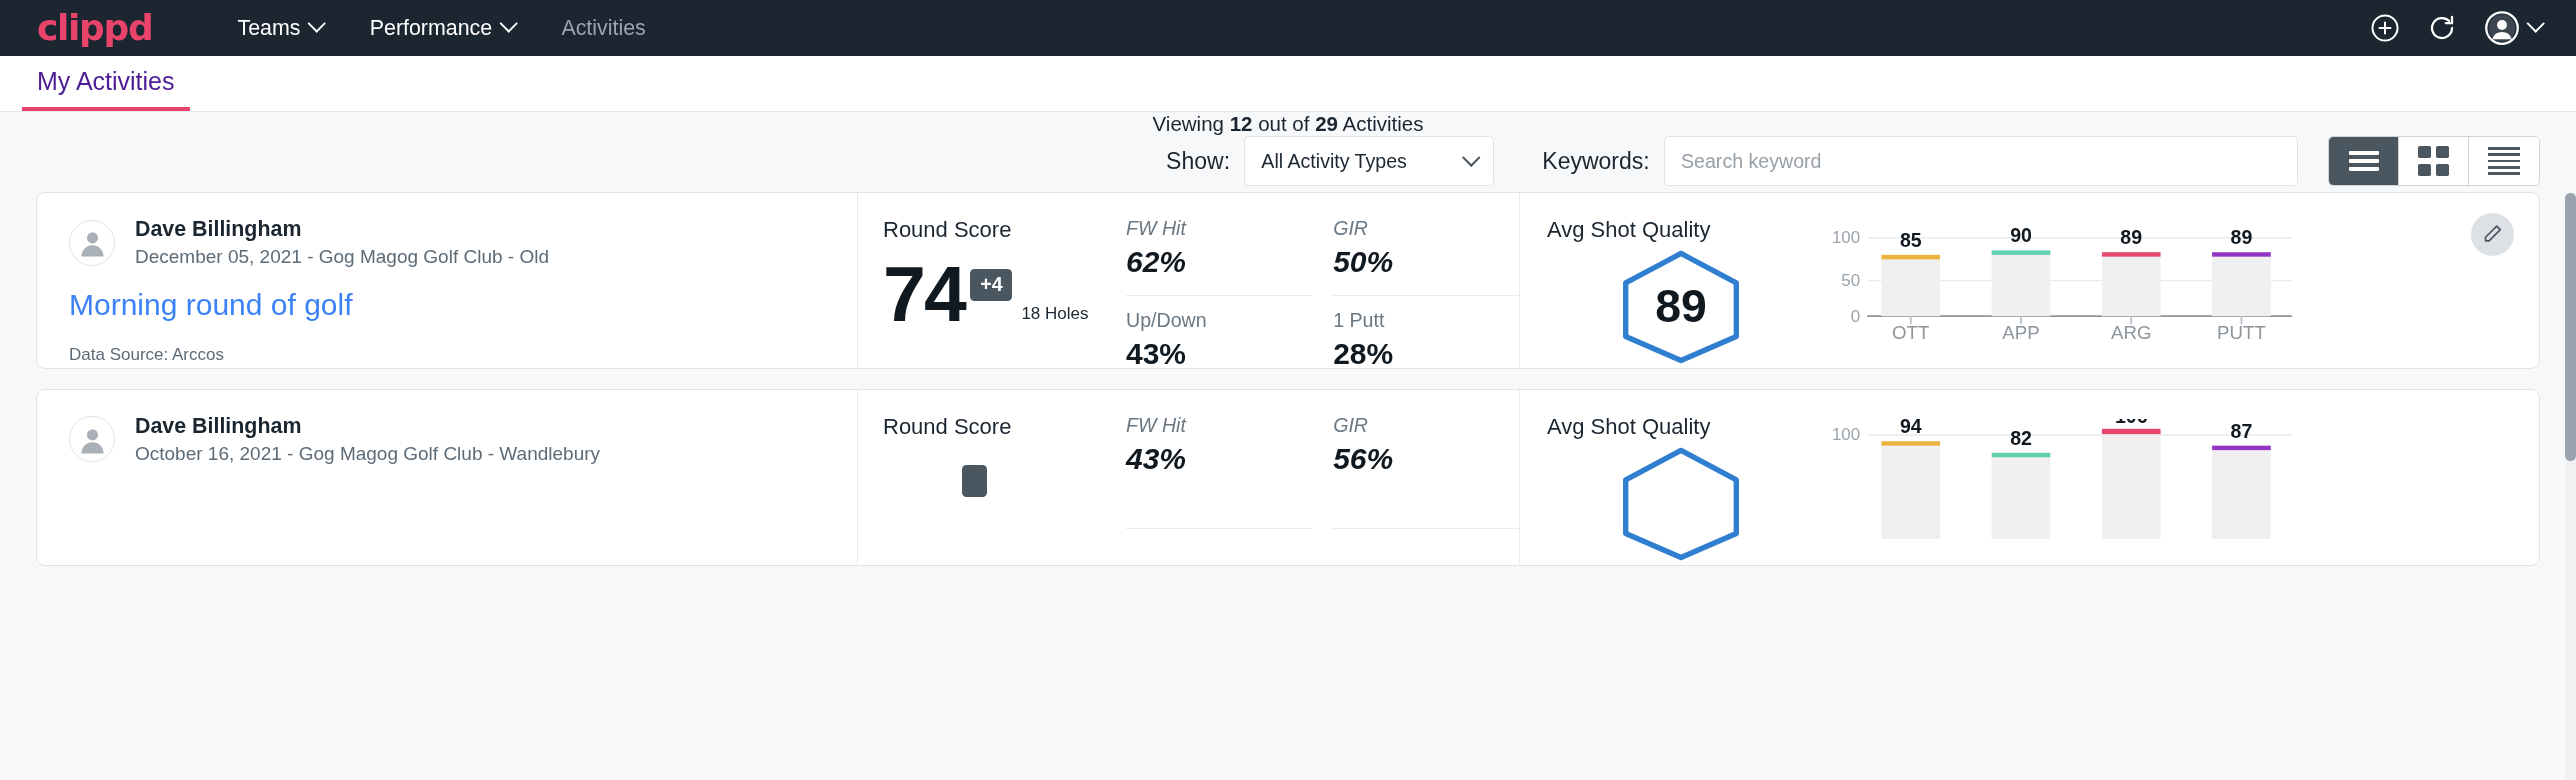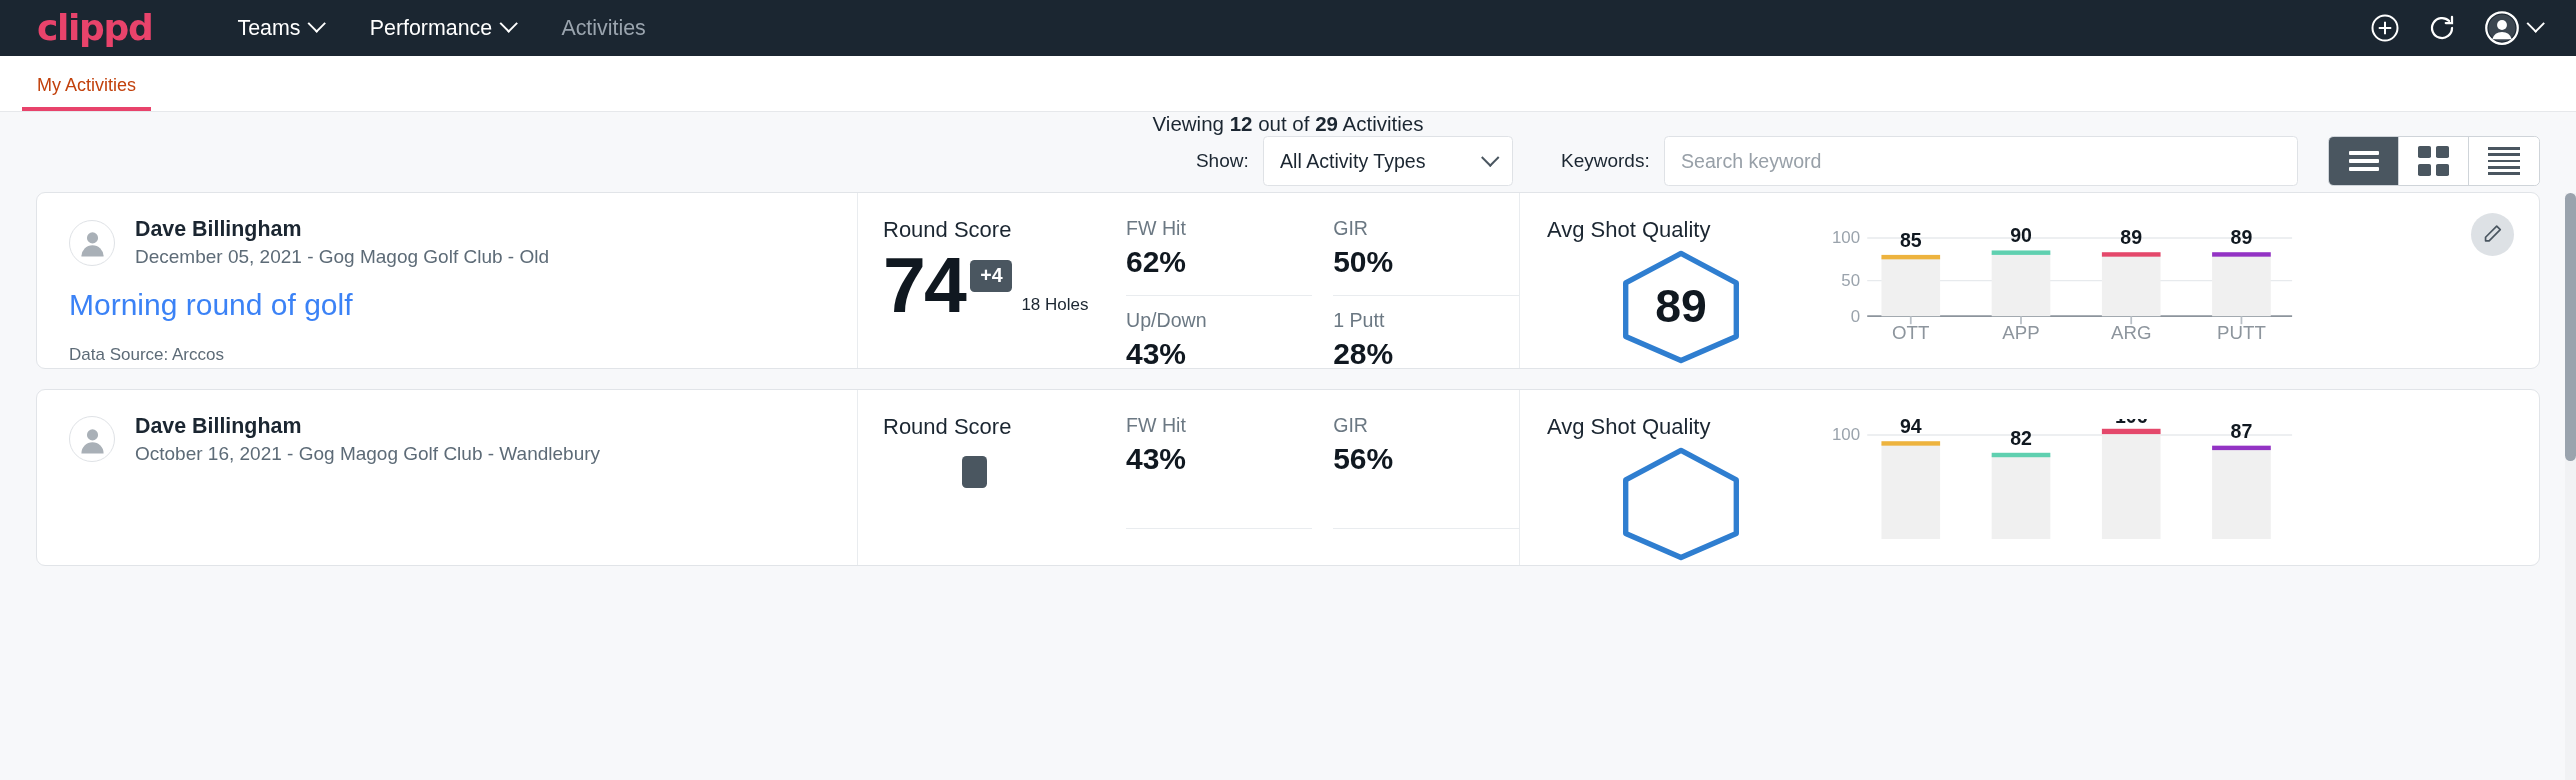--- a/index.html
+++ b/index.html
@@ -56,22 +56,22 @@
   
   .tabbar {
     height: 56px;
     background: #ffffff;
     display: flex;
     align-items: flex-end;
     padding-left: 22px;
     border-bottom: 0.9px solid #e6e8eb;
   }
   .tab {
-    font-size: 18px;
-    color: #c2410c;
+    font-size: 25px;
+    color: #4c1d95;
     padding: 0 15px 15px 15px;
     cursor: pointer;
     position: relative;
   }
   .tab.active::after {
     content: "";
     position: absolute;
     left: 0; right: 0; bottom: 0;
     height: 3.6px;
     background: #e8436b;
@@ -92,21 +92,21 @@
     white-space: nowrap;
   }
   .viewing b { font-weight: 700; }
   .toolbar-mid {
     margin-left: auto;
     display: flex;
     align-items: center;
     gap: 0;
   }
   .show-label, .kw-label {
-    font-size: 19px;
+    font-size: 23px;
     color: #1b2631;
     margin-right: 14.3px;
     white-space: nowrap;
   }
   .kw-label { margin-left: 48px; }
   .select-box {
     width: 250px; height: 50px;
     background: #ffffff;
     border: 0.9px solid #dfe2e6;
     border-radius: 4.5px;
@@ -197,21 +197,21 @@
     font-size: 30px; font-weight: 400; color: #3b82f6;
     margin-top: 19.6px;
   }
   .datasource { font-size: 17px; color: #5d6b77; margin-top: 23px; }
 
   .card-score {
     width: 268px;
     padding: 24px 0 0 25px;
   }
   .sec-label { font-size: 22px; color: #1b2631; }
-  .score-row { display: flex; align-items: flex-end; margin-top: 6px; }
+  .score-row { display: flex; align-items: flex-end; margin-top: 15px; }
   .score-num {
     font-size: 77px; font-weight: 700; color: #101820;
     line-height: 0.95; letter-spacing: -1.8px;
   }
   .score-badge {
     background: #4a5660; color: #fff;
     font-size: 19.6px; font-weight: 700;
     border-radius: 4.5px;
     padding: 4.5px 9.8px;
     margin-left: 5.4px;
@@ -222,21 +222,21 @@
 
   .card-stats {
     width: 393px;
     padding: 24px 0 0 0;
     display: grid;
     grid-template-columns: 1fr 1fr;
     grid-template-rows: auto auto;
     column-gap: 21.4px;
   }
   .stat { padding-right: 27px; }
-  .stat.top { border-bottom: 0.9px solid #e9ecef; padding-bottom: 16px; }
+  .stat.top { border-bottom: 0.9px solid #e9ecef; padding-bottom: 16px; font-style: italic; }
   .stat.bot { padding-top: 12.5px; }
   .stat-lab { font-size: 19.6px; color: #6b7883; }
   .stat-val { font-size: 30px; font-weight: 700; color: #101820; margin-top: 5.4px; }
 
   .card-right {
     flex: 1;
     display: flex;
     align-items: flex-start;
     border-left: 0.9px solid #e9ecef;
     padding: 24px 0 0 27px;

